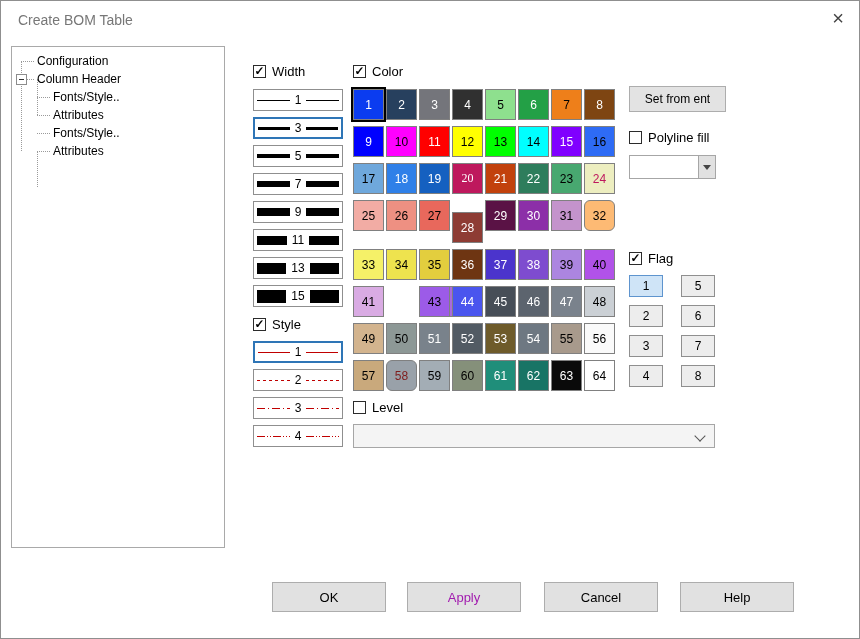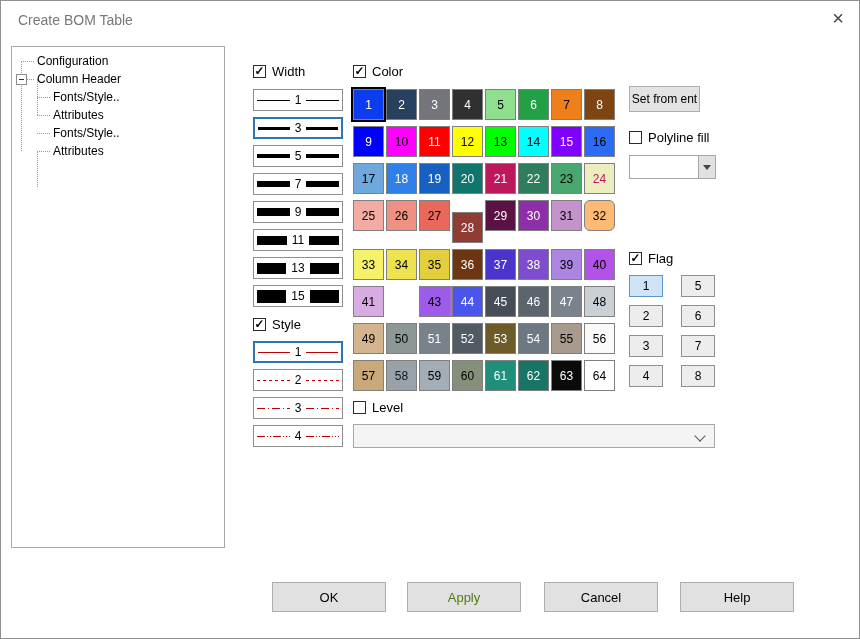--- a/index.html
+++ b/index.html
@@ -59,34 +59,34 @@
   
   .dd{position:absolute;box-sizing:border-box;border:1px solid #a6a6a6;background:#f4f4f4;font-size:12px;}
   #level-dd{left:352px;top:423px;width:362px;height:24px;}
   .chev{position:absolute;right:10px;top:7px;width:7px;height:7px;border-right:1px solid #555;border-bottom:1px solid #555;transform:rotate(45deg);}
   #poly-dd{left:628px;top:154px;width:87px;height:24px;background:#fff;}
   .ddbtn{position:absolute;right:0;top:0;width:17px;height:100%;background:#E1E1E1;border-left:1px solid #a6a6a6;display:flex;align-items:center;justify-content:center;box-sizing:border-box;cursor:pointer;}
   .tri{width:0;height:0;border:4px solid transparent;border-top:5px solid #444;margin-top:4px;}
 
   
   .pushbtn{position:absolute;box-sizing:border-box;background:#E3E3E3;border:1px solid #ADADAD;display:flex;align-items:center;justify-content:center;font-size:12px;cursor:pointer;}
-  #set-from-ent{left:628px;top:85px;width:71px;height:26px;text-align:right;}
+  #set-from-ent{left:628px;top:85px;width:97px;height:26px;text-align:right;}
 
   
   #flag-grid{position:absolute;left:628px;top:274px;display:grid;grid-template-rows:repeat(4,22px);grid-auto-flow:column;row-gap:8px;column-gap:18px;}
   .fbtn{width:34px;height:22px;box-sizing:border-box;border:1px solid #8f8f8f;background:#EDEDED;display:flex;align-items:center;justify-content:center;font-size:12px;cursor:pointer;}
   .fbtn.sel{background:#CFE4F7;border-color:#5E94CE;}
 
   
   .btn{position:absolute;width:114px;height:30px;box-sizing:border-box;background:#E1E1E1;border:1px solid #ADADAD;display:flex;align-items:center;justify-content:center;font-size:13px;cursor:pointer;}
   #btn-ok{left:271px;top:581px;}
   #btn-apply{left:406px;top:581px;}
   #btn-cancel{left:543px;top:581px;}
   #btn-help{left:679px;top:581px;}
-  .btn.disabled{color:#4d7c0f;cursor:default;}
+  .btn.disabled{color:#a21caf;cursor:default;}
 </style>
 </head>
 <body>
 
 <div class="dialog">
 
   <div class="titlebar">
     <span class="title">Create BOM Table</span>
     <span class="close">×</span>
   </div>
@@ -221,22 +221,22 @@
       <div class="swatch" style="background: rgb(255, 0, 255); color: rgb(0, 0, 0);">10</div>
       <div class="swatch" style="background: rgb(255, 0, 0); color: rgb(255, 255, 255);">11</div>
       <div class="swatch" style="background: rgb(255, 255, 0); color: rgb(0, 0, 0);">12</div>
       <div class="swatch" style="background: rgb(0, 255, 0); color: rgb(0, 0, 0);">13</div>
       <div class="swatch" style="background: rgb(0, 255, 255); color: rgb(0, 0, 0);">14</div>
       <div class="swatch" style="background: rgb(128, 0, 255); color: rgb(255, 255, 255);">15</div>
       <div class="swatch" style="background: rgb(46, 107, 245); color: rgb(0, 0, 0);">16</div>
       <div class="swatch" style="background: rgb(111, 168, 220); color: rgb(0, 0, 0);">17</div>
       <div class="swatch" style="background: rgb(47, 128, 232); color: rgb(255, 255, 255);">18</div>
       <div class="swatch" style="background: rgb(21, 96, 192); color: rgb(255, 255, 255);">19</div>
-      <div class="swatch" style="background: #0f766e; color: rgb(255, 255, 255);">20</div>
-      <div class="swatch" style="background: #be185d; color: rgb(255, 255, 255);">21</div>
+      <div class="swatch" style="background: #be185d; color: rgb(255, 255, 255); font-family: Liberation Serif, serif;">20</div>
+      <div class="swatch" style="background: #c2410c; color: rgb(255, 255, 255);">21</div>
       <div class="swatch" style="background: rgb(46, 125, 92); color: rgb(255, 255, 255);">22</div>
       <div class="swatch" style="background: rgb(72, 168, 112); color: rgb(0, 0, 0);">23</div>
       <div class="swatch" style="background: rgb(237, 238, 192); color: #be185d;">24</div>
       <div class="swatch" style="background: rgb(242, 172, 164); color: rgb(0, 0, 0);">25</div>
       <div class="swatch" style="background: rgb(238, 144, 130); color: rgb(0, 0, 0);">26</div>
       <div class="swatch" style="background: rgb(232, 104, 92); color: rgb(0, 0, 0);">27</div>
       <div class="swatch" style="background: rgb(142, 60, 52); color: rgb(255, 255, 255); margin-top: 12px;">28</div>
       <div class="swatch" style="background: rgb(90, 18, 69); color: rgb(255, 255, 255);">29</div>
       <div class="swatch" style="background: rgb(140, 47, 168); color: rgb(255, 255, 255);">30</div>
       <div class="swatch" style="background: rgb(196, 147, 204); color: rgb(0, 0, 0);">31</div>
@@ -259,21 +259,21 @@
       <div class="swatch" style="background: rgb(203, 208, 213); color: rgb(0, 0, 0);">48</div>
       <div class="swatch" style="background: rgb(211, 180, 142); color: rgb(0, 0, 0);">49</div>
       <div class="swatch" style="background: rgb(141, 152, 150); color: rgb(0, 0, 0);">50</div>
       <div class="swatch" style="background: rgb(121, 130, 139); color: rgb(255, 255, 255);">51</div>
       <div class="swatch" style="background: rgb(82, 91, 100); color: rgb(255, 255, 255);">52</div>
       <div class="swatch" style="background: rgb(110, 91, 42); color: rgb(255, 255, 255);">53</div>
       <div class="swatch" style="background: rgb(110, 120, 130); color: rgb(255, 255, 255);">54</div>
       <div class="swatch" style="background: rgb(168, 154, 140); color: rgb(0, 0, 0);">55</div>
       <div class="swatch" style="background: rgb(250, 250, 250); color: rgb(0, 0, 0);">56</div>
       <div class="swatch" style="background: rgb(201, 169, 124); color: rgb(0, 0, 0);">57</div>
-      <div class="swatch" style="background: rgb(153, 161, 169); color: #0f172a;">58</div>
+      <div class="swatch" style="background: rgb(153, 161, 169); color: #7f1d1d; border-radius: 6px;">58</div>
       <div class="swatch" style="background: rgb(163, 173, 181); color: rgb(0, 0, 0); text-align: right;">59</div>
       <div class="swatch" style="background: rgb(133, 144, 122); color: rgb(0, 0, 0);">60</div>
       <div class="swatch" style="background: rgb(31, 142, 122); color: rgb(255, 255, 255);">61</div>
       <div class="swatch" style="background: rgb(24, 116, 101); color: rgb(255, 255, 255);">62</div>
       <div class="swatch" style="background: rgb(10, 10, 10); color: rgb(255, 255, 255);">63</div>
       <div class="swatch" style="background: rgb(255, 255, 255); color: rgb(0, 0, 0);">64</div>
     </div>
 
   <div class="cbrow" id="level-cb">
     <span class="cb"></span>

